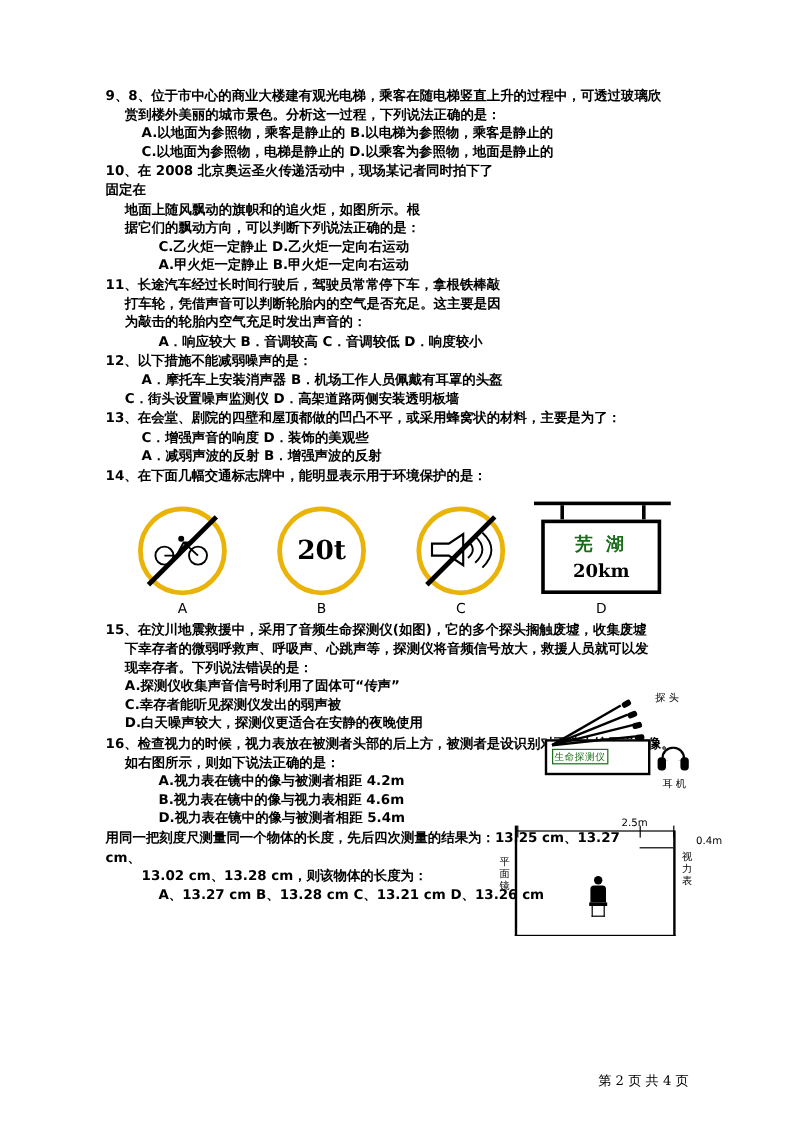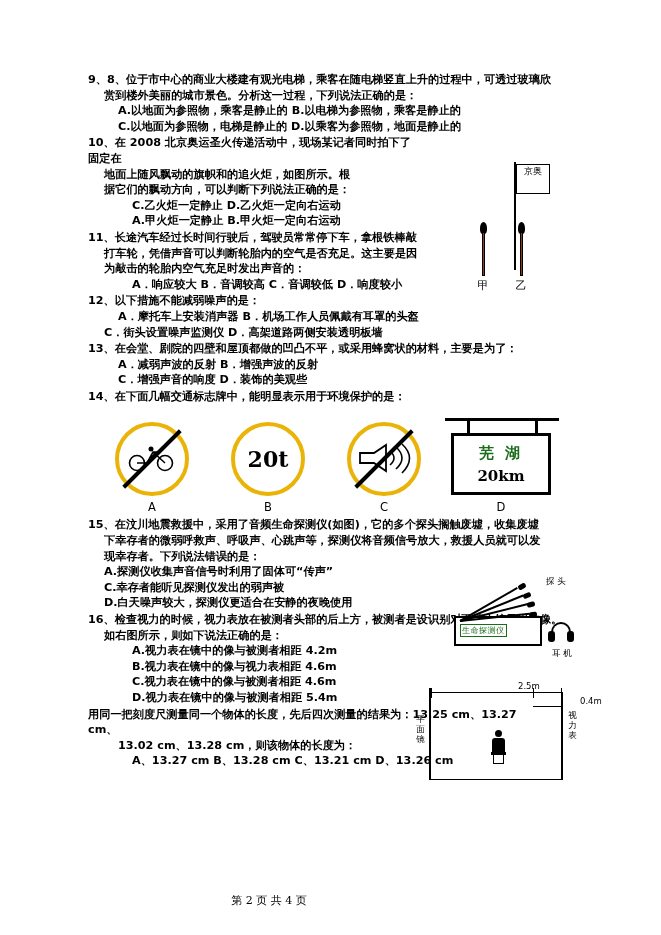--- a/index.html
+++ b/index.html
@@ -240,23 +240,24 @@
   }
   .p-head { position:absolute; left:8px; top:0; width:7px; height:7px; border-radius:50%; background:#000; }
   .p-body { position:absolute; left:5px; top:8px; width:13px; height:14px; background:#000; border-radius:3px 3px 0 0;}
   .p-legs { position:absolute; left:4px; top:22px; width:15px; height:3px; background:#000; }
   .p-stool { position:absolute; left:6px; top:25px; width:11px; height:9px; border:1.5px solid #000; border-top:none; box-sizing:border-box;}
   .footer {
     position: absolute;
     left: 0;
     top: 893px;
     width: 538px;
-    text-align: center;
+    text-align: right;
     font-size: 11px;
     font-family: "DejaVu Serif", "Liberation Serif", serif;
+    padding-left: 36px;
   }
 </style>
 </head>
 <body>
 
 <div class="page">
 
   <div class="content">
 
     <div class="q">
@@ -282,22 +283,22 @@
     </div>
 
     <div class="q">
       <div class="stem">12、以下措施不能减弱噪声的是：</div>
       <div class="ind2">A．摩托车上安装消声器      B．机场工作人员佩戴有耳罩的头盔</div>
       <div class="ind1">C．街头设置噪声监测仪      D．高架道路两侧安装透明板墙</div>
     </div>
 
     <div class="q">
       <div class="stem">13、在会堂、剧院的四壁和屋顶都做的凹凸不平，或采用蜂窝状的材料，主要是为了：</div>
+      <div class="ind2">C．增强声音的响度                        D．装饰的美观些</div>
       <div class="ind2">A．减弱声波的反射                        B．增强声波的反射</div>
-      <div class="ind2">C．增强声音的响度                        D．装饰的美观些</div>
     </div>
 
     <div class="q">
       <div class="stem">14、在下面几幅交通标志牌中，能明显表示用于环境保护的是：</div>
       <div style="height:112px"></div>
     </div>
 
     <div class="q">
       <div class="stem">15、在汶川地震救援中，采用了音频生命探测仪(如图)，它的多个探头搁触废墟，收集废墟</div>
       <div class="ind1">下幸存者的微弱呼救声、呼吸声、心跳声等，探测仪将音频信号放大，救援人员就可以发</div>
@@ -305,49 +306,34 @@
       <div class="ind1 narrow2">A.探测仪收集声音信号时利用了固体可“传声”</div>
       <div class="ind1 narrow2">C.幸存者能听见探测仪发出的弱声被</div>
       <div class="ind1 narrow2">D.白天噪声较大，探测仪更适合在安静的夜晚使用</div>
     </div>
 
     <div class="q">
       <div class="stem">16、检查视力的时候，视力表放在被测者头部的后上方，被测者是设识别对面墙上镜子里的像。</div>
       <div class="ind1">如右图所示，则如下说法正确的是：</div>
       <div class="ind3 narrow3">A.视力表在镜中的像与被测者相距 4.2m</div>
       <div class="ind3 narrow3">B.视力表在镜中的像与视力表相距 4.6m</div>
-      <div class="ind3 narrow3">C.视力表在镜中的像与被测者相距 4.6m</div>
       <div class="ind3 narrow3">D.视力表在镜中的像与被测者相距 5.4m</div>
     </div>
 
     <div class="q">
       <div class="stem">用同一把刻度尺测量同一个物体的长度，先后四次测量的结果为：13.25 cm、13.27</div>
       <div class="stem">cm、</div>
       <div class="ind2">13.02 cm、13.28 cm，则该物体的长度为：</div>
       <div class="ind3">A、13.27 cm      B、13.28 cm        C、13.21 cm       D、13.26 cm</div>
     </div>
 
   </div>
 
   <div style="position:absolute;left:88px;top:72px;width:0;height:0;"></div>
 
-  <div class="fig-torch">
-    <div class="flagpole"></div>
-    <div class="flag">京奥</div>
-    <div class="torch" style="left:28px; top:60px;">
-      <div class="flame"></div>
-      <div class="stick"></div>
-    </div>
-    <div class="torch" style="left:66px; top:60px;">
-      <div class="flame"></div>
-      <div class="stick"></div>
-    </div>
-    <div class="torch-label" style="left:24px; top:116px;">甲</div>
-    <div class="torch-label" style="left:62px; top:116px;">乙</div>
-  </div>
 
   <div class="signs">
 
     <div class="sign-circle" style="left:0px; top:4px;">
       <svg class="bike-svg" width="50" height="26" viewBox="0 0 50 26">
         <circle cx="10" cy="17" r="7.5" fill="none" stroke="#000" stroke-width="1.6"></circle>
         <circle cx="38" cy="17" r="7.5" fill="none" stroke="#000" stroke-width="1.6"></circle>
         <path d="M10 17 L20 17 L26 6 L33 6 M20 17 L29 6 M26 6 L38 17" fill="none" stroke="#000" stroke-width="1.6"></path>
         <circle cx="24" cy="3" r="2.5" fill="#000"></circle>
       </svg>

